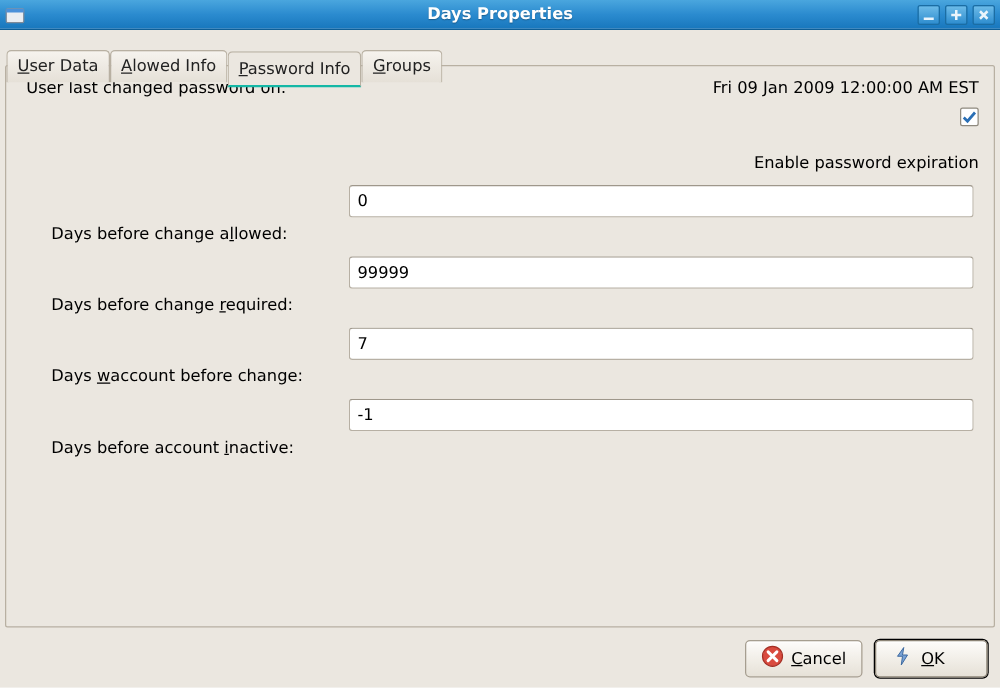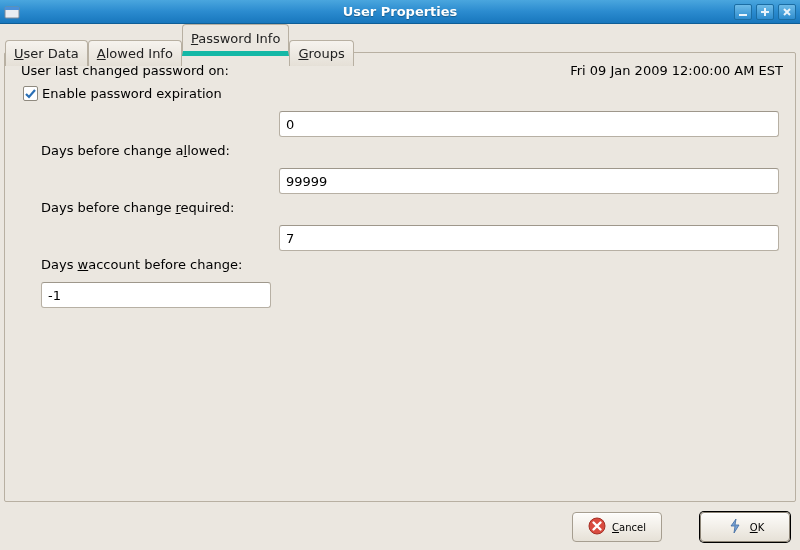--- a/index.html
+++ b/index.html
@@ -62,41 +62,41 @@
     border-top-right-radius: 4px;
     background: linear-gradient(to bottom, #f6f3ee, #e5e0d7);
     margin-right: 0px;
     font-size: 13px;
     color: #222;
     position: relative;
     top: 14px;
   }
   .tab.active {
     background: #ebe7e0;
-    border-bottom: 5px solid #14b8a6;
-    top: 4px;
+    border-bottom: 2px solid #14b8a6;
+    top: 18px;
     padding-top: 6px;
   }
   .tab .ul { text-decoration: underline; }
 
   
   .panel {
     flex: 1;
     border: 1px solid #b8b0a2;
     background: #ebe7e0;
     border-radius: 2px;
     padding: 10px 12px 10px 12px;
     margin: 0 2px 4px 2px;
     display: flex; flex-direction: column;
   }
 
   .row-inline { display: flex; align-items: center; gap: 8px; justify-content: space-between; }
   .changed-row { margin: 0 0 8px 4px; }
 
-  .checkbox-row { margin: 0 0 10px 6px; display: flex; align-items: flex-end; gap: 4px; }
+  .checkbox-row { margin: 0 0 10px 6px; display: flex; align-items: flex-end; gap: 22px; flex-direction: column; }
   .checkbox {
     width: 15px; height: 15px; border: 1px solid #8f8a7f; background: #fff;
     display: inline-flex; align-items: center; justify-content: center;
     border-radius: 2px;
   }
   .checkbox svg { display: block; }
 
   .form-grid {
     display: grid;
     grid-template-columns: 230px 1fr;
@@ -124,44 +124,43 @@
     display: flex; justify-content: flex-end; gap: 10px;
     padding: 6px 8px 6px 8px;
   }
   .btn {
     min-width: 90px;
     height: 30px;
     border: 1px solid #a69e90;
     border-radius: 4px;
     background: linear-gradient(to bottom, #fdfcfa 0%, #f3f0ea 45%, #e6e1d7 100%);
     box-shadow: inset 0 1px 0 #fff;
-    display: inline-flex; align-items: center; justify-content: center;
+    display: inline-flex; align-items: center; justify-content: flex-start;
     gap: 6px;
-    font-size: 10px;
+    font-size: 13px;
     padding: 0 12px;
   }
   .btn .ul { text-decoration: underline; }
   .btn.default {
     box-shadow: inset 0 1px 0 #fff, 0 0 0 1px #000;
     border-color: #8c8476;
-    margin-left: 28px;
   }
 
 </style>
 </head>
 <body>
 
 <div class="titlebar">
   <span class="appicon">
     <svg width="16" height="16" viewBox="0 0 16 16">
       <rect x="1" y="3" width="14" height="11" rx="1" fill="#e9edf2" stroke="#7d8a99"></rect>
       <rect x="1" y="3" width="14" height="3" fill="#4a90d9"></rect>
     </svg>
   </span>
-  <div class="title">User Properties</div>
+  <div class="title">Days Properties</div>
   <div class="winbtns">
     <div class="winbtn">
       <svg width="10" height="10" viewBox="0 0 10 10">
           <rect x="1" y="7" width="8" height="2" fill="#eaf4fb"></rect>
         </svg>
     </div>
     <div class="winbtn">
       <svg width="10" height="10" viewBox="0 0 10 10">
           <rect x="4" y="1" width="2" height="8" fill="#eaf4fb"></rect>
           <rect x="1" y="4" width="8" height="2" fill="#eaf4fb"></rect>
@@ -219,20 +218,23 @@
       <div class="form-label">
         <span>Days before change </span><span class="ul">r</span><span>equired:</span>
       </div>
       <input class="textinput" type="text" value="99999" style="">
 
       <div class="form-label">
         <span>Days </span><span class="ul">w</span><span>account before change:</span>
       </div>
       <input class="textinput" type="text" value="7" style="">
 
+      <div class="form-label">
+        <span>Days before account </span><span class="ul">i</span><span>nactive:</span>
+      </div>
       <input class="textinput" type="text" value="-1" style="">
     </div>
 
   </div>
 
   <div class="buttonbar">
     <div class="btn">
       <span>
         <svg width="18" height="18" viewBox="0 0 18 18">
           <circle cx="9" cy="9" r="8" fill="#d94b3f" stroke="#a42f25"></circle>

